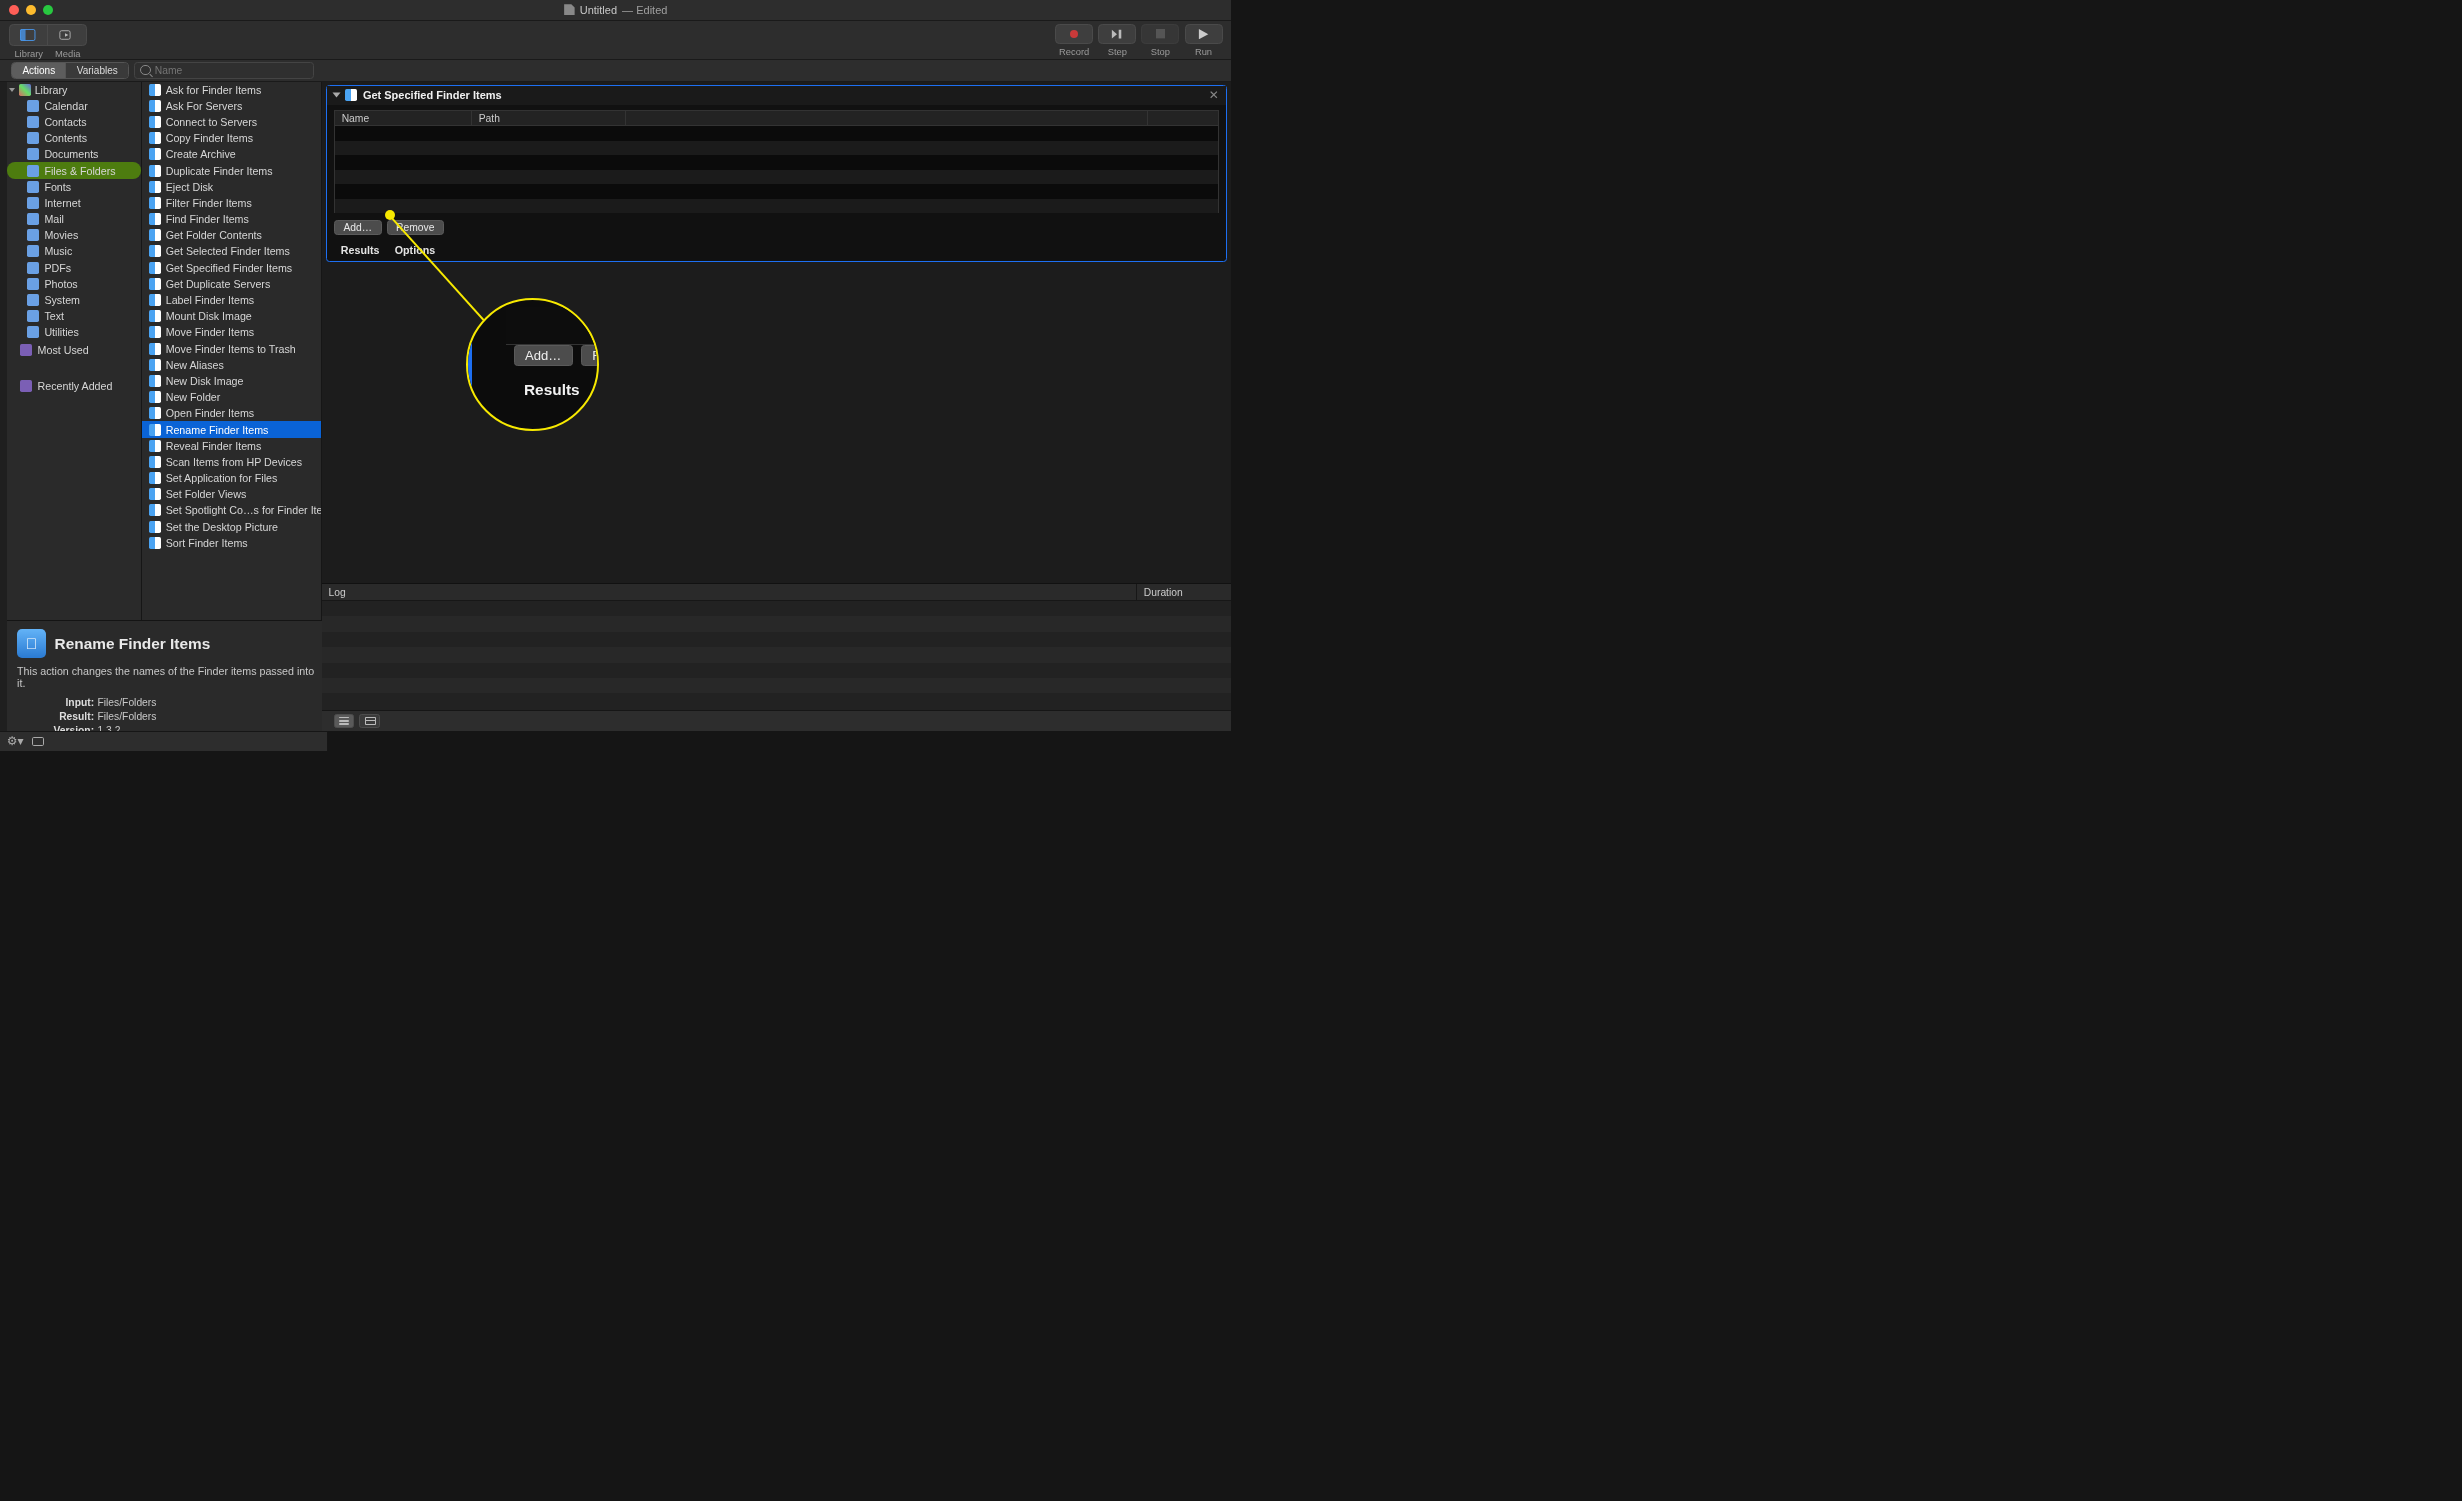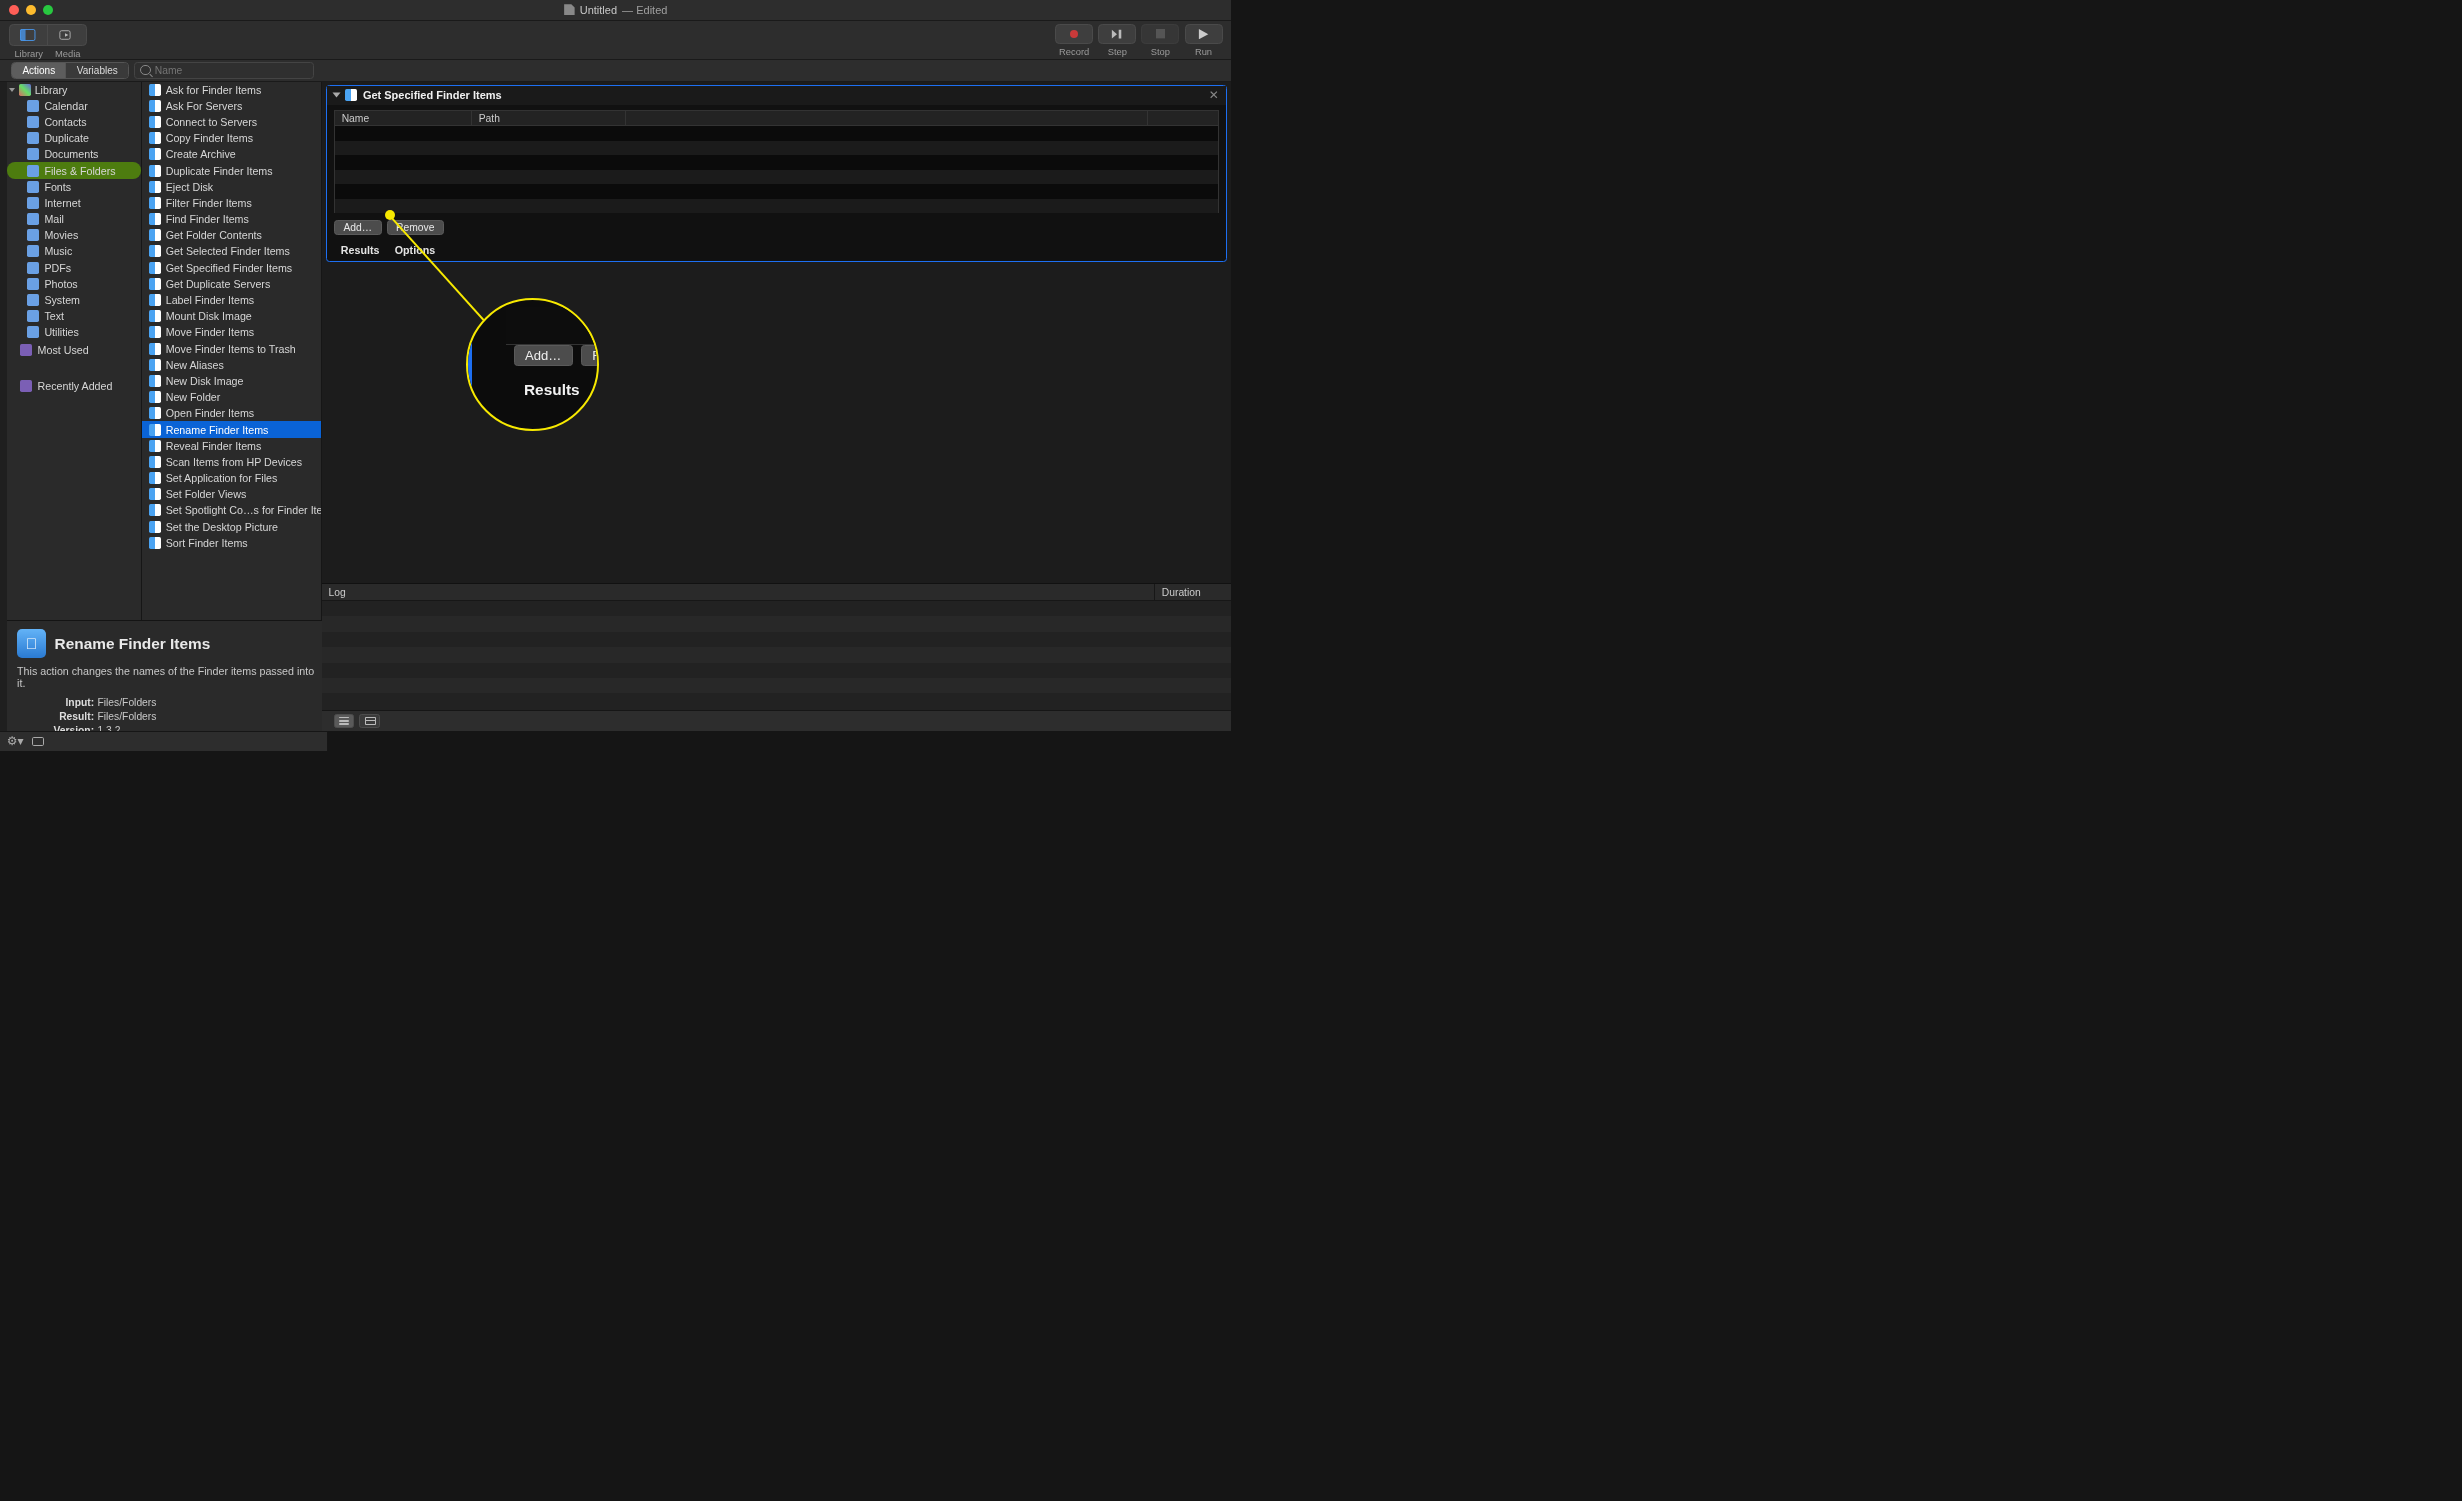--- a/index.html
+++ b/index.html
@@ -77,21 +77,21 @@
   .tbl-rows{height:calc(100% - 15.4px);}
   .tbl-row{height:14.5px;} .tbl-row.alt{background:#1b1b1b;}
   .ab-btns{display:flex;gap:5.1px;padding:6.8px 0 5.1px 0;align-items:center;}
   .pill{height:15.4px;padding:0 8.5px;border-radius:3.4px;background:#4c4c4c;color:#e8e8e8;font-size:10.3px;display:flex;align-items:center;border:0.9px solid #5b5b5b;}
   .ab-foot{display:flex;gap:15.4px;padding:3.4px 0 5.1px 13.7px;font-size:10.7px;font-weight:600;color:#e4e4e4;}
 
   
   .log-area{height:127px;border-top:0.9px solid #111;background:#222;display:flex;flex-direction:column;}
   .log-head{display:flex;height:17px;background:#2a2a2a;font-size:10.3px;color:#ccc;border-bottom:0.9px solid #171717;}
   .log-head .lh{padding:0 6.8px;display:flex;align-items:center;}
-  .log-head .lh.log{flex:1;} .log-head .lh.dur{width:77px;border-left:0.9px solid #171717;}
+  .log-head .lh.log{flex:1;} .log-head .lh.dur{width:95px;border-left:0.9px solid #171717;}
   .log-rows{flex:1;}
   .log-rows .lr{height:15.4px;} .log-rows .lr.alt{background:#282828;}
 
   
   .bar-b{height:20.5px;background:#2d2d2d;border-top:0.9px solid #161616;display:flex;align-items:center;padding:0 6.8px;gap:8.5px;color:#aaa;}
   .gear{font-size:12px;}
   .sq{width:12px;height:9.4px;border:1.1px solid #aaa;border-radius:1.7px;}
   .mini-btns{display:flex;gap:5.1px;margin-left:5.1px;}
   .mini{width:20.5px;height:13.7px;background:#3b3b3b;border:0.9px solid #4d4d4d;border-radius:2.6px;display:flex;align-items:center;justify-content:center;}
   .mini.active{background:#5a5a5a;}
@@ -214,21 +214,21 @@
           <div class="cat-item" style="padding-left: 20.5px;">
             <span class="ico folder"></span>
             <span>Calendar</span>
           </div>
           <div class="cat-item" style="padding-left: 20.5px;">
             <span class="ico folder"></span>
             <span>Contacts</span>
           </div>
           <div class="cat-item" style="padding-left: 20.5px;">
             <span class="ico folder"></span>
-            <span>Duplicate</span>
+            <span>Contents</span>
           </div>
           <div class="cat-item" style="padding-left: 20.5px;">
             <span class="ico folder"></span>
             <span>Documents</span>
           </div>
           <div class="cat-item sel" style="padding-left: 20.5px;">
             <span class="ico folder"></span>
             <span>Files &amp; Folders</span>
           </div>
           <div class="cat-item" style="padding-left: 20.5px;">

